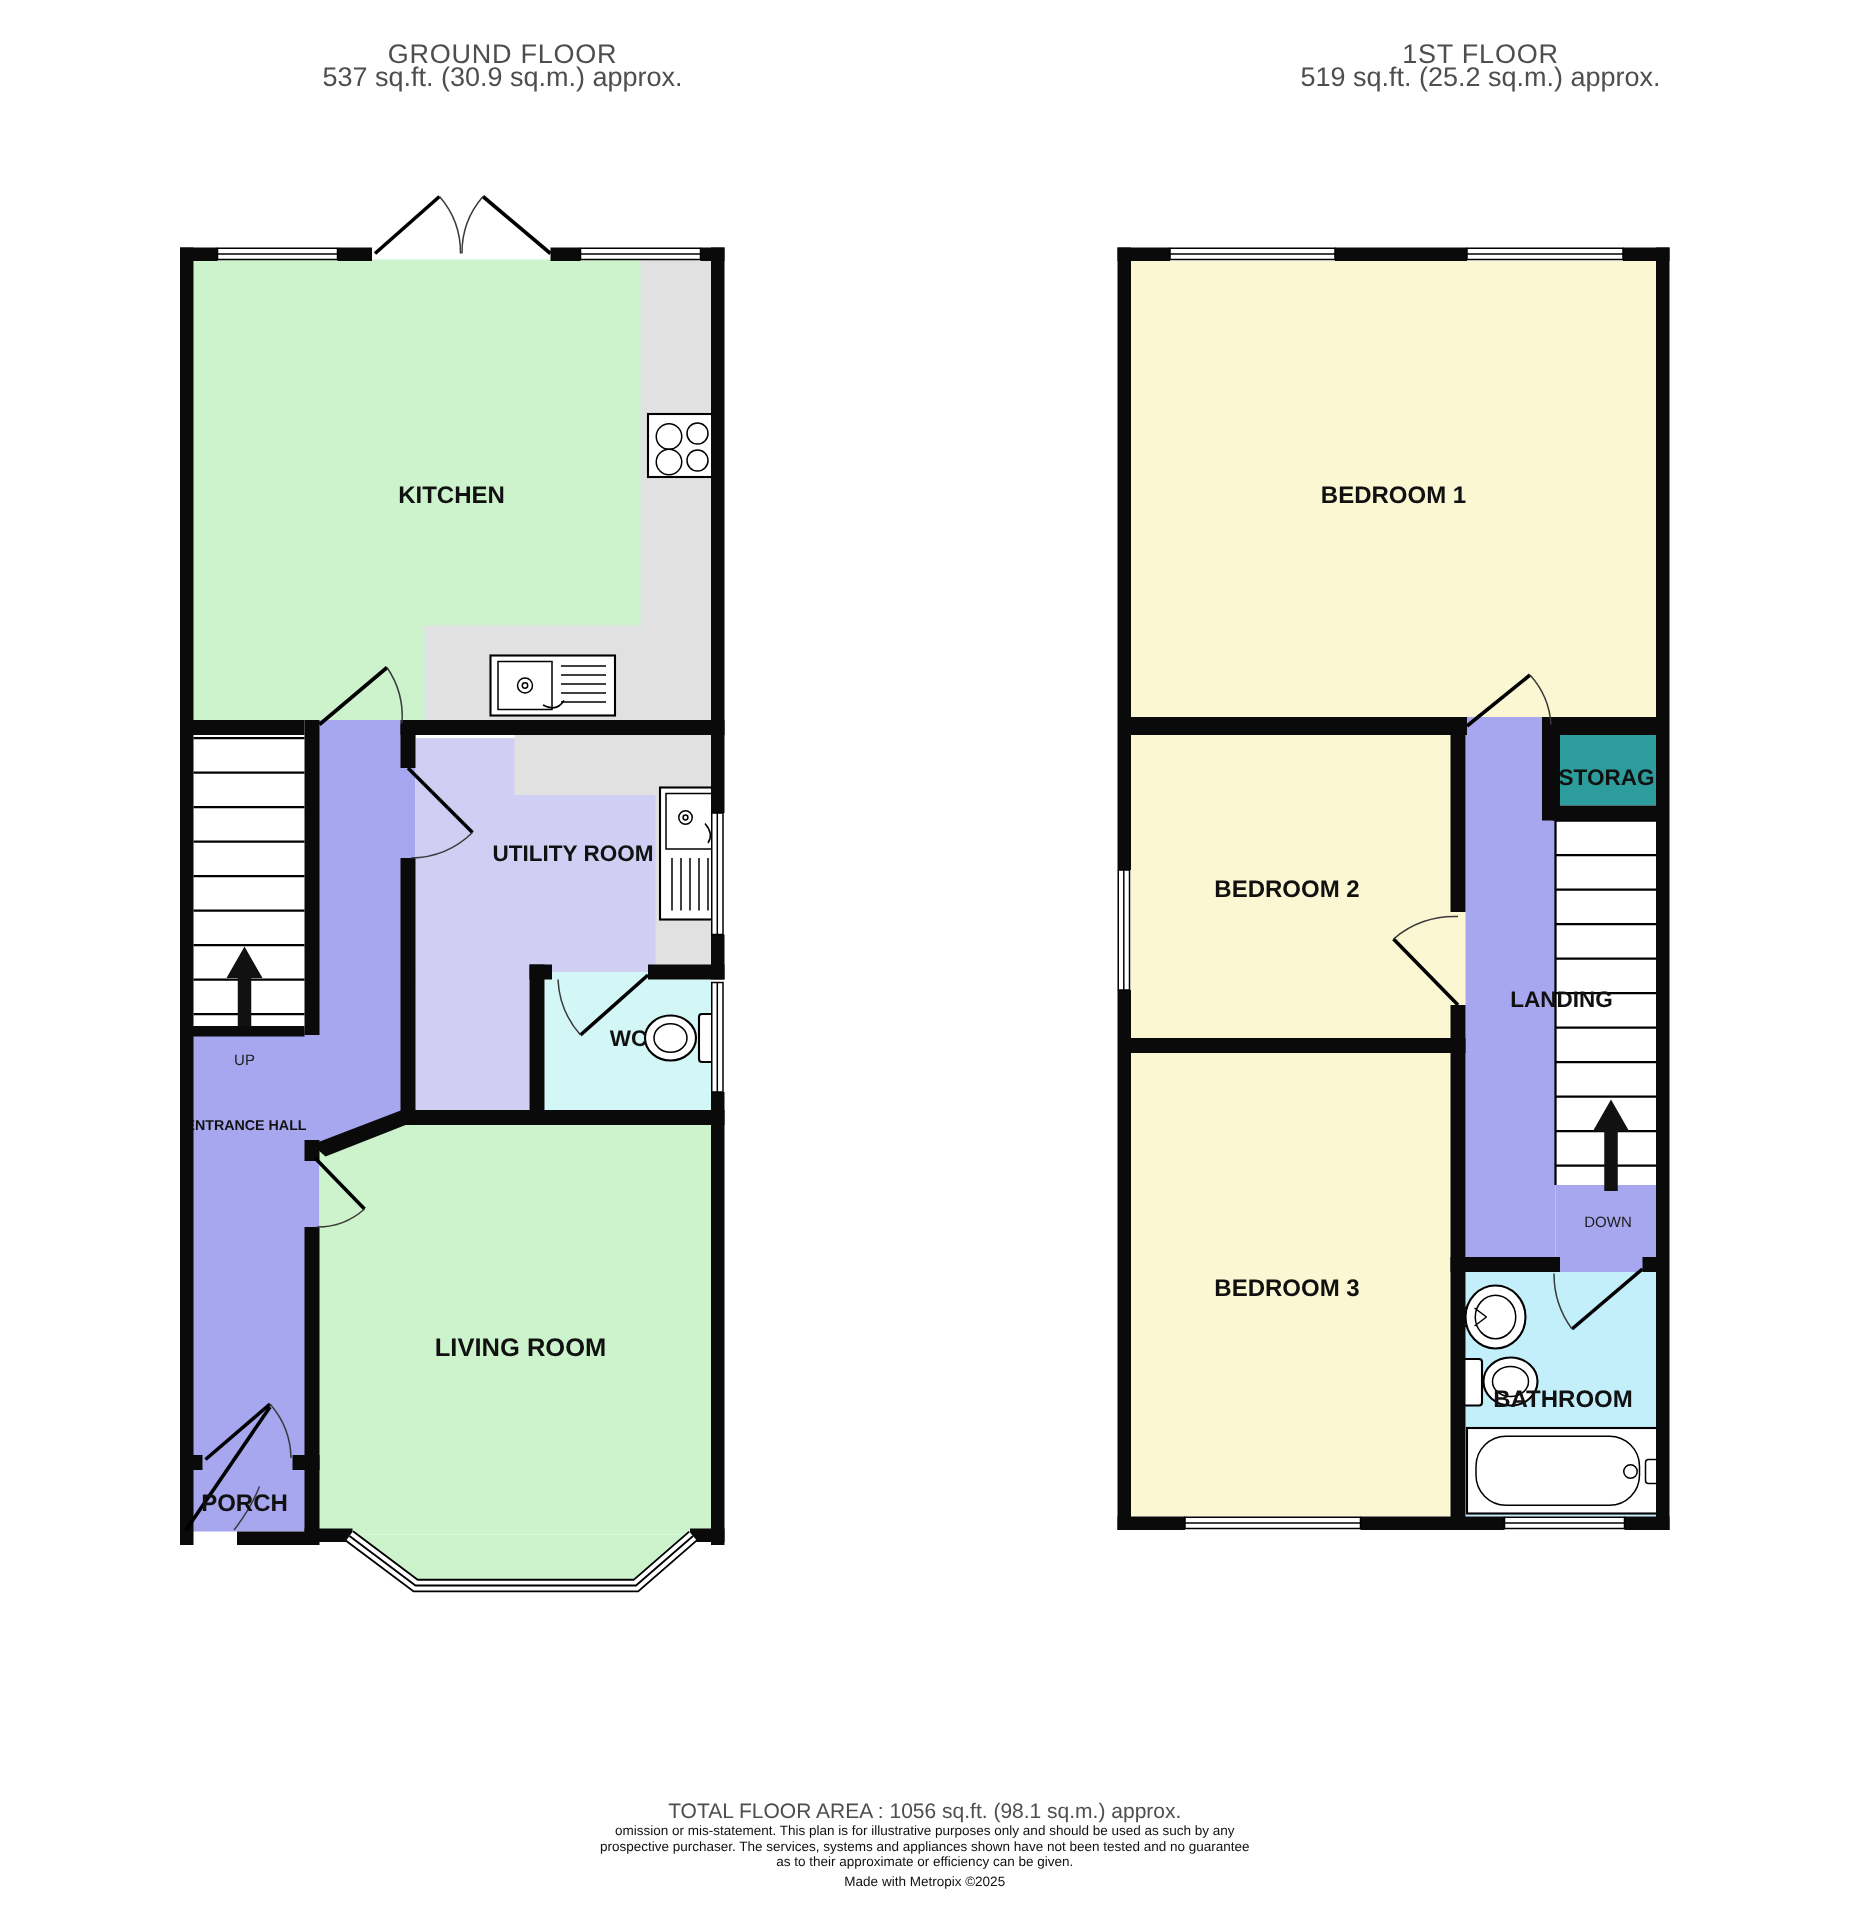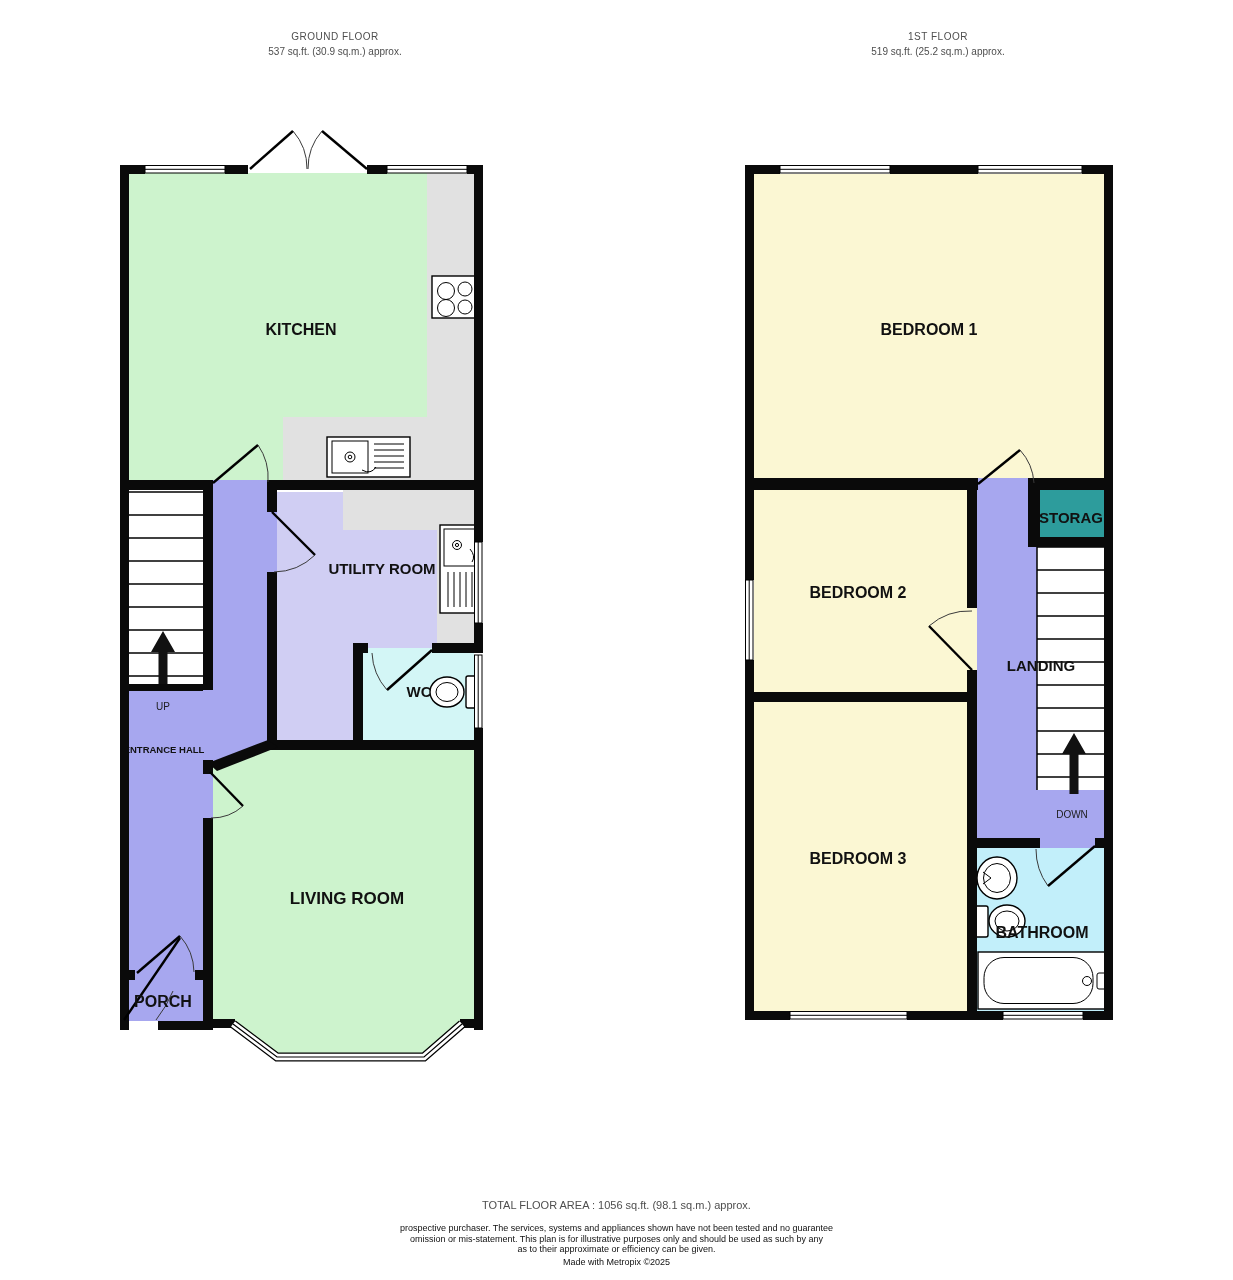--- a/index.html
+++ b/index.html
@@ -1,21 +1,21 @@
 <!DOCTYPE html>
 <html style="--room-green: #cdf3cd; --room-yellow: #fbf7d3; --hall-purple: #a7a7ef; --utility-lavender: #d0cef3; --wc-cyan: #d3f6f6; --bath-cyan: #c2effa; --storage-teal: #2d9c9c; --counter-grey: #e1e1e1; --wall-black: #0a0a0a; --label-dark: #111111; --header-grey: #4e4e4e;"><head>
 <meta charset="utf-8">
 <style>
   html,body{margin:0;padding:0}
   body{width:1233px;height:1280px;position:relative;background:#fff;
        font-family:"Liberation Sans",sans-serif;}
-  .hdr{position:absolute;text-align:center;color:var(--header-grey);font-size:10px;line-height:15px}
+  .hdr{position:absolute;text-align:center;color:var(--header-grey);font-size:18px;line-height:15px}
   .hdr .t{letter-spacing:.5px}
   .footer{position:absolute;left:0;top:1199px;width:1233px;text-align:center}
-  .footer .total{font-size:11px;color:var(--header-grey);margin-bottom:12px}
+  .footer .total{font-size:14px;color:var(--header-grey);margin-bottom:0}
   .footer .disc{font-size:9px;color:#101010;line-height:10.5px}
   .footer .credit{font-size:9px;color:#101010;margin-top:2px}
   svg{position:absolute}
   .wall{fill:var(--wall-black)}
   .tread{stroke:#000;stroke-width:1.5}
   .winr{fill:#fff;stroke:#000;stroke-width:1}
   .winl{stroke:#000;stroke-width:1;fill:none}
   .leaf{stroke:#000;stroke-width:2.4;fill:none}
   .arc{stroke:#3a3a3a;stroke-width:1;fill:none}
   .fix{fill:#fff;stroke:#000;stroke-width:1.4}
@@ -26,21 +26,21 @@
   .updown{font-size:10px;fill:#1c1c1c;text-anchor:middle;font-weight:400}
   .arrow{fill:#111}
 </style>
 </head>
 <body>
 
 <div class="hdr" style="left:130px;top:29px;width:410px">
   <div class="t">GROUND FLOOR</div>
   <div>537 sq.ft. (30.9 sq.m.) approx.</div>
 </div>
-<div class="hdr" style="left:733px;top:29px;width:410px">
+<div class="hdr" style="left:782px;top:29px;width:410px">
   <div class="t">1ST FLOOR</div>
   <div>519 sq.ft. (25.2 sq.m.) approx.</div>
 </div>
 
 <svg style="left:110px;top:120px" width="400" height="950" viewBox="110 120 400 950">
 
   <g>
     <rect x="129" y="173" width="345" height="307" style="fill:var(--room-green)"></rect>
     <rect x="427" y="173" width="47" height="307" style="fill:var(--counter-grey)"></rect>
     <rect x="283" y="417" width="144" height="63" style="fill:var(--counter-grey)"></rect>
@@ -302,18 +302,18 @@
   <text class="lbl lbl16" x="858" y="598">BEDROOM 2</text>
   <text class="lbl lbl16" x="858" y="864">BEDROOM 3</text>
   <text class="lbl lbl15" x="1041" y="671">LANDING</text>
   <text class="lbl lbl16" x="1042" y="938">BATHROOM</text>
   <text class="updown" x="1072" y="818">DOWN</text>
 </svg>
 
 <div class="footer">
   <div class="total">TOTAL FLOOR AREA : 1056 sq.ft. (98.1 sq.m.) approx.</div>
   <div class="disc">
+    <div>omission or mis-statement. This plan is for illustrative purposes only and should be used as such by any</div>
     <div>prospective purchaser. The services, systems and appliances shown have not been tested and no guarantee</div>
-    <div>omission or mis-statement. This plan is for illustrative purposes only and should be used as such by any</div>
     <div>as to their approximate or efficiency can be given.</div>
   </div>
   <div class="credit">Made with Metropix ©2025</div>
 </div>
 
 </body></html>

